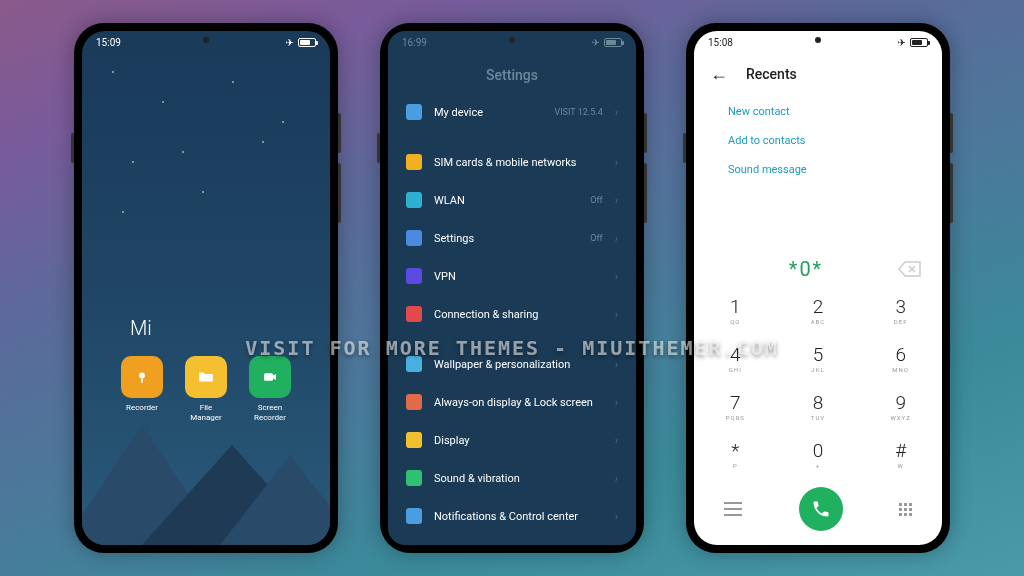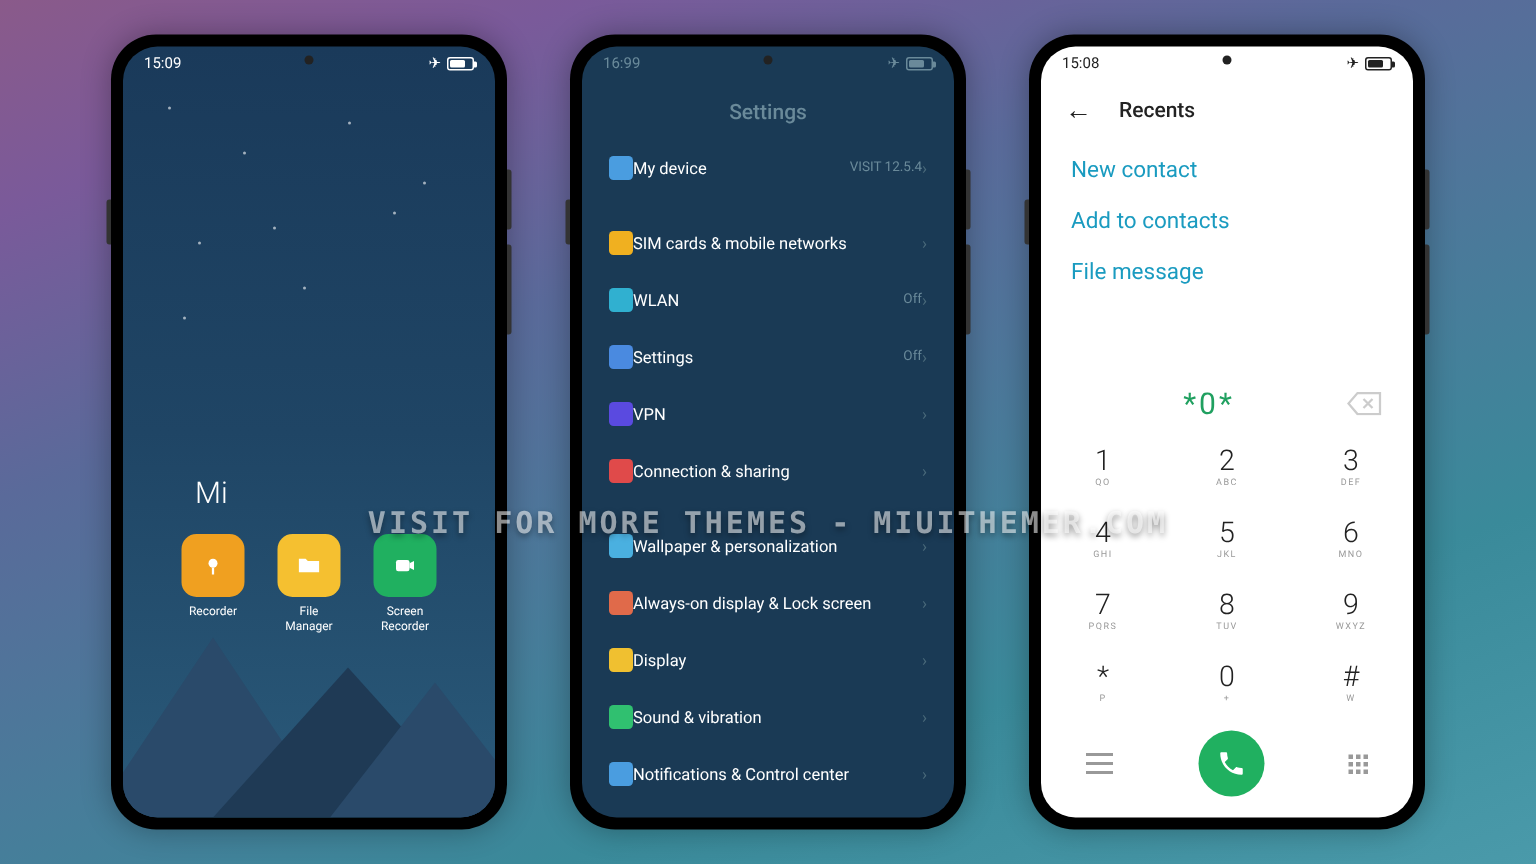--- a/index.html
+++ b/index.html
@@ -54,41 +54,41 @@
 .folder-title { position:absolute; top:285px; left:48px; font-size:20px; font-weight:300; }
 .app-row { position:absolute; top:325px; left:0; right:0; display:flex; justify-content:center; gap:22px; }
 .app-item { display:flex; flex-direction:column; align-items:center; gap:5px; }
 .app-icon { width:42px; height:42px; border-radius:10px; display:flex; align-items:center; justify-content:center; font-size:20px; }
 .app-label { font-size:8px; text-align:center; line-height:1.2; }
 .icon-orange { background:#f0a020; }
 .icon-yellow { background:#f5c030; }
 .icon-green { background:#20b060; }
 
 
-.screen-settings { background:#1a3a55; color:#fff; }
+.screen-settings { background:#1a3a55; color:#fff;border-radius:17px; }
 .settings-header { padding:14px 0 10px; text-align:center; font-size:14px; font-weight:500; color:#6a8a9a; }
 .settings-list { padding:0 18px; }
-.settings-item { display:flex; align-items:center; padding:11px 0; position:relative; }
+.settings-item { display:flex; align-items:center; padding:11px 0; gap:12px; position:relative; }
 .settings-icon { width:16px; height:16px; border-radius:3px; flex-shrink:0; }
 .settings-label { flex:1; font-size:11px; }
 .settings-value { font-size:9px; color:#6a8a9a; }
 .settings-chevron { color:#4a6a7a; font-size:11px; }
 .settings-gap { height:12px; }
 .ic-phone-dev{background:#4a9de0;} .ic-sim{background:#f0b020;} .ic-wifi{background:#30b0d0;}
 .ic-bt{background:#4a8ae0;} .ic-vpn{background:#5a4ae0;} .ic-conn{background:#e04a4a;}
 .ic-wall{background:#4ab0e0;} .ic-always{background:#e06a4a;} .ic-display{background:#f0c030;}
 .ic-sound{background:#30c070;} .ic-notif{background:#4a9de0;}
 
 
 .screen-dialer { background:#fff; color:#222; display:flex; flex-direction:column; }
 .dialer-header { display:flex; align-items:center; padding:10px 16px 6px; }
 .back-arrow { font-size:18px; color:#222; margin-right:18px; }
 .dialer-title { flex:1; text-align:left; font-size:14px; font-weight:500; margin-right:30px; }
 .dialer-actions { padding:6px 20px; }
-.dialer-action { color:#1a9bc0; font-size:15px; padding:8px 0; }
+.dialer-action { color:#1a9bc0; font-size:11px; padding:8px 0;margin-left:14px; }
 .dialer-spacer { flex:1; }
 .dialer-display { display:flex; align-items:center; padding:10px 20px 6px; }
 .dialer-number { flex:1; text-align:center; font-size:20px; color:#20a060; font-weight:400; letter-spacing:2px; }
 .backspace-icon { width:24px; height:16px; color:#aaa; }
 .keypad { display:grid; grid-template-columns:1fr 1fr 1fr; }
 .key { height:48px; display:flex; flex-direction:column; align-items:center; justify-content:center; }
 .key-num { font-size:19px; font-weight:300; color:#222; line-height:1; }
 .key-sub { font-size:6px; color:#999; letter-spacing:1px; margin-top:2px; }
 .dialer-bottom { display:flex; align-items:center; justify-content:space-between; padding:8px 30px 14px; }
 .dialer-btn { width:18px; height:14px; display:flex; flex-direction:column; justify-content:space-between; }
@@ -259,21 +259,21 @@
         <span class="battery-icon"></span>
       </div>
     </div>
     <div class="dialer-header">
       <span class="back-arrow">←</span>
       <span class="dialer-title">Recents</span>
     </div>
     <div class="dialer-actions" id="dialer-actions">
         <div class="dialer-action">New contact</div>
         <div class="dialer-action">Add to contacts</div>
-        <div class="dialer-action">File message</div>
+        <div class="dialer-action">Sound message</div>
       </div>
     <div class="dialer-spacer"></div>
     <div class="dialer-display">
       <span class="dialer-number">*0*</span>
       <span class="backspace-icon">
         <svg width="24" height="16" viewBox="0 0 24 16" fill="none" stroke="#ccc" stroke-width="1.5">
             <path d="M7 1h15v14H7L1 8z"></path>
             <path d="M11 5l6 6M17 5l-6 6"></path>
           </svg>
       </span>

